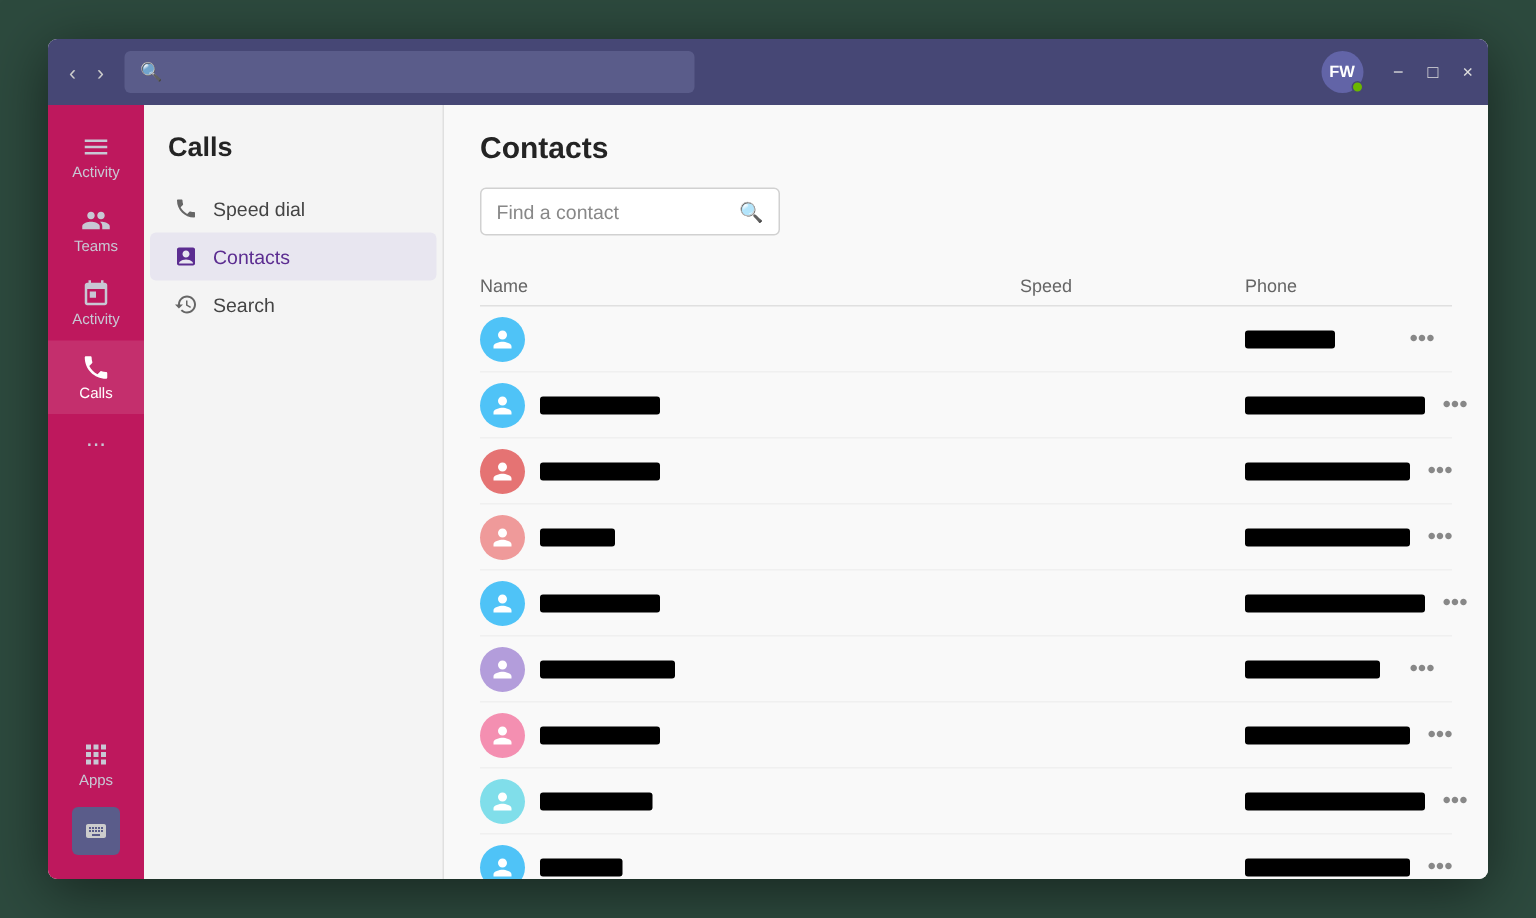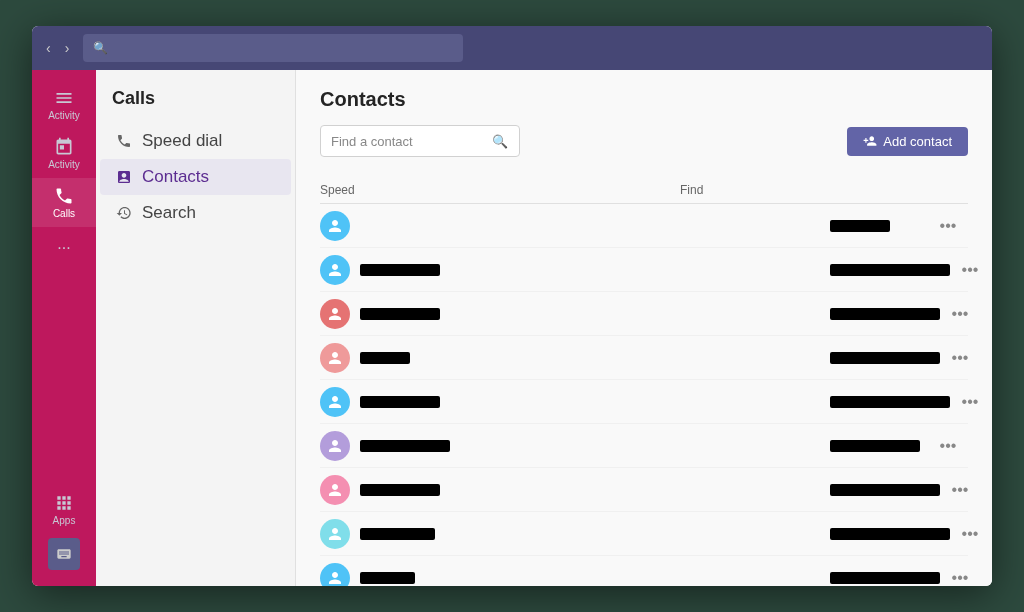--- a/index.html
+++ b/index.html
@@ -177,21 +177,21 @@
       font-size: 18px;
       font-weight: 600;
       color: #242424;
       padding: 0 16px 14px 16px;
     }
     .nav-item {
       display: flex;
       align-items: center;
       gap: 10px;
       padding: 8px 16px;
-      font-size: 17px;
+      font-size: 13px;
       color: #444;
       cursor: pointer;
       border-radius: 4px;
       margin: 0 4px;
     }
     .nav-item.active {
       background: #e8e6f0;
       color: #5c2d91;
       font-weight: 500;
     }
@@ -339,30 +339,47 @@
 <div class="app-window">
 
   <div class="title-bar">
     <div class="title-bar-nav">
       <button class="nav-arrow">‹</button>
       <button class="nav-arrow">›</button>
     </div>
     <div class="title-bar-search">
       <span class="search-icon-title">🔍</span>
     </div>
+    <div class="title-bar-right">
+      <div class="avatar-badge">
+        <span>FW</span>
+        <div class="online-dot"></div>
+      </div>
+      <div class="window-controls">
+        <button class="window-ctrl">−</button>
+        <button class="window-ctrl">□</button>
+        <button class="window-ctrl">×</button>
+      </div>
+    </div>
   </div>
 
   <div class="main-content">
 
     <div class="icon-sidebar">
       <div class="icon-sidebar-item">
         <svg viewBox="0 0 24 24">
             <path d="M3 18h18v-2H3v2zm0-5h18v-2H3v2zm0-7v2h18V6H3z"></path>
           </svg>
         <span>Activity</span>
+      </div>
+      <div class="icon-sidebar-item">
+        <svg viewBox="0 0 24 24">
+            <path d="M16 11c1.66 0 2.99-1.34 2.99-3S17.66 5 16 5c-1.66 0-3 1.34-3 3s1.34 3 3 3zm-8 0c1.66 0 2.99-1.34 2.99-3S9.66 5 8 5C6.34 5 5 6.34 5 8s1.34 3 3 3zm0 2c-2.33 0-7 1.17-7 3.5V19h14v-2.5c0-2.33-4.67-3.5-7-3.5zm8 0c-.29 0-.62.02-.97.05 1.16.84 1.97 1.97 1.97 3.45V19h6v-2.5c0-2.33-4.67-3.5-7-3.5z"></path>
+          </svg>
+        <span>Teams</span>
       </div>
       <div class="icon-sidebar-item">
         <svg viewBox="0 0 24 24">
             <path d="M19 3h-1V1h-2v2H8V1H6v2H5c-1.11 0-1.99.9-1.99 2L3 19c0 1.1.89 2 2 2h14c1.1 0 2-.9 2-2V5c0-1.1-.9-2-2-2zm0 16H5V8h14v11zM7 10h5v5H7z"></path>
           </svg>
         <span>Activity</span>
       </div>
       <div class="icon-sidebar-item active">
         <svg viewBox="0 0 24 24">
             <path d="M6.62 10.79c1.44 2.83 3.76 5.14 6.59 6.59l2.2-2.2c.27-.27.67-.36 1.02-.24 1.12.37 2.33.57 3.57.57.55 0 1 .45 1 1V20c0 .55-.45 1-1 1-9.39 0-17-7.61-17-17 0-.55.45-1 1-1h3.5c.55 0 1 .45 1 1 0 1.25.2 2.45.57 3.57.11.35.03.74-.25 1.02l-2.2 2.2z"></path>
@@ -413,32 +430,27 @@
     </div>
 
     <div class="contacts-panel">
       <div class="contacts-header">
         <h2>Contacts</h2>
         <div class="contacts-toolbar">
           <div class="find-contact-input">
             <input type="text" placeholder="Find a contact" style="">
             <span style="color:#888;font-size:13px;">🔍</span>
           </div>
-          <button class="add-contact-btn">
-            <svg width="14" height="14" viewBox="0 0 24 24" fill="#fff">
-                <path d="M15 12c2.21 0 4-1.79 4-4s-1.79-4-4-4-4 1.79-4 4 1.79 4 4 4zm-9-2V7H4v3H1v2h3v3h2v-3h3v-2H6zm9 4c-2.67 0-8 1.34-8 4v2h16v-2c0-2.66-5.33-4-8-4z"></path>
-              </svg>
-            <span>Add contact</span>
-          </button>
         </div>
       </div>
       <div class="contacts-table">
         <div class="table-header">
+          <span>Name</span>
           <span>Speed</span>
-          <span>Find</span>
+          <span>Phone</span>
           <span></span>
         </div>
 
         <div class="contact-row">
           <div class="contact-name-cell">
             <div class="contact-avatar" style="background:#4fc3f7;">
                 <svg viewBox="0 0 24 24">
                   <path d="M12 12c2.21 0 4-1.79 4-4s-1.79-4-4-4-4 1.79-4 4 1.79 4 4 4zm0 2c-2.67 0-8 1.34-8 4v2h16v-2c0-2.66-5.33-4-8-4z"></path>
                 </svg>
               </div>

